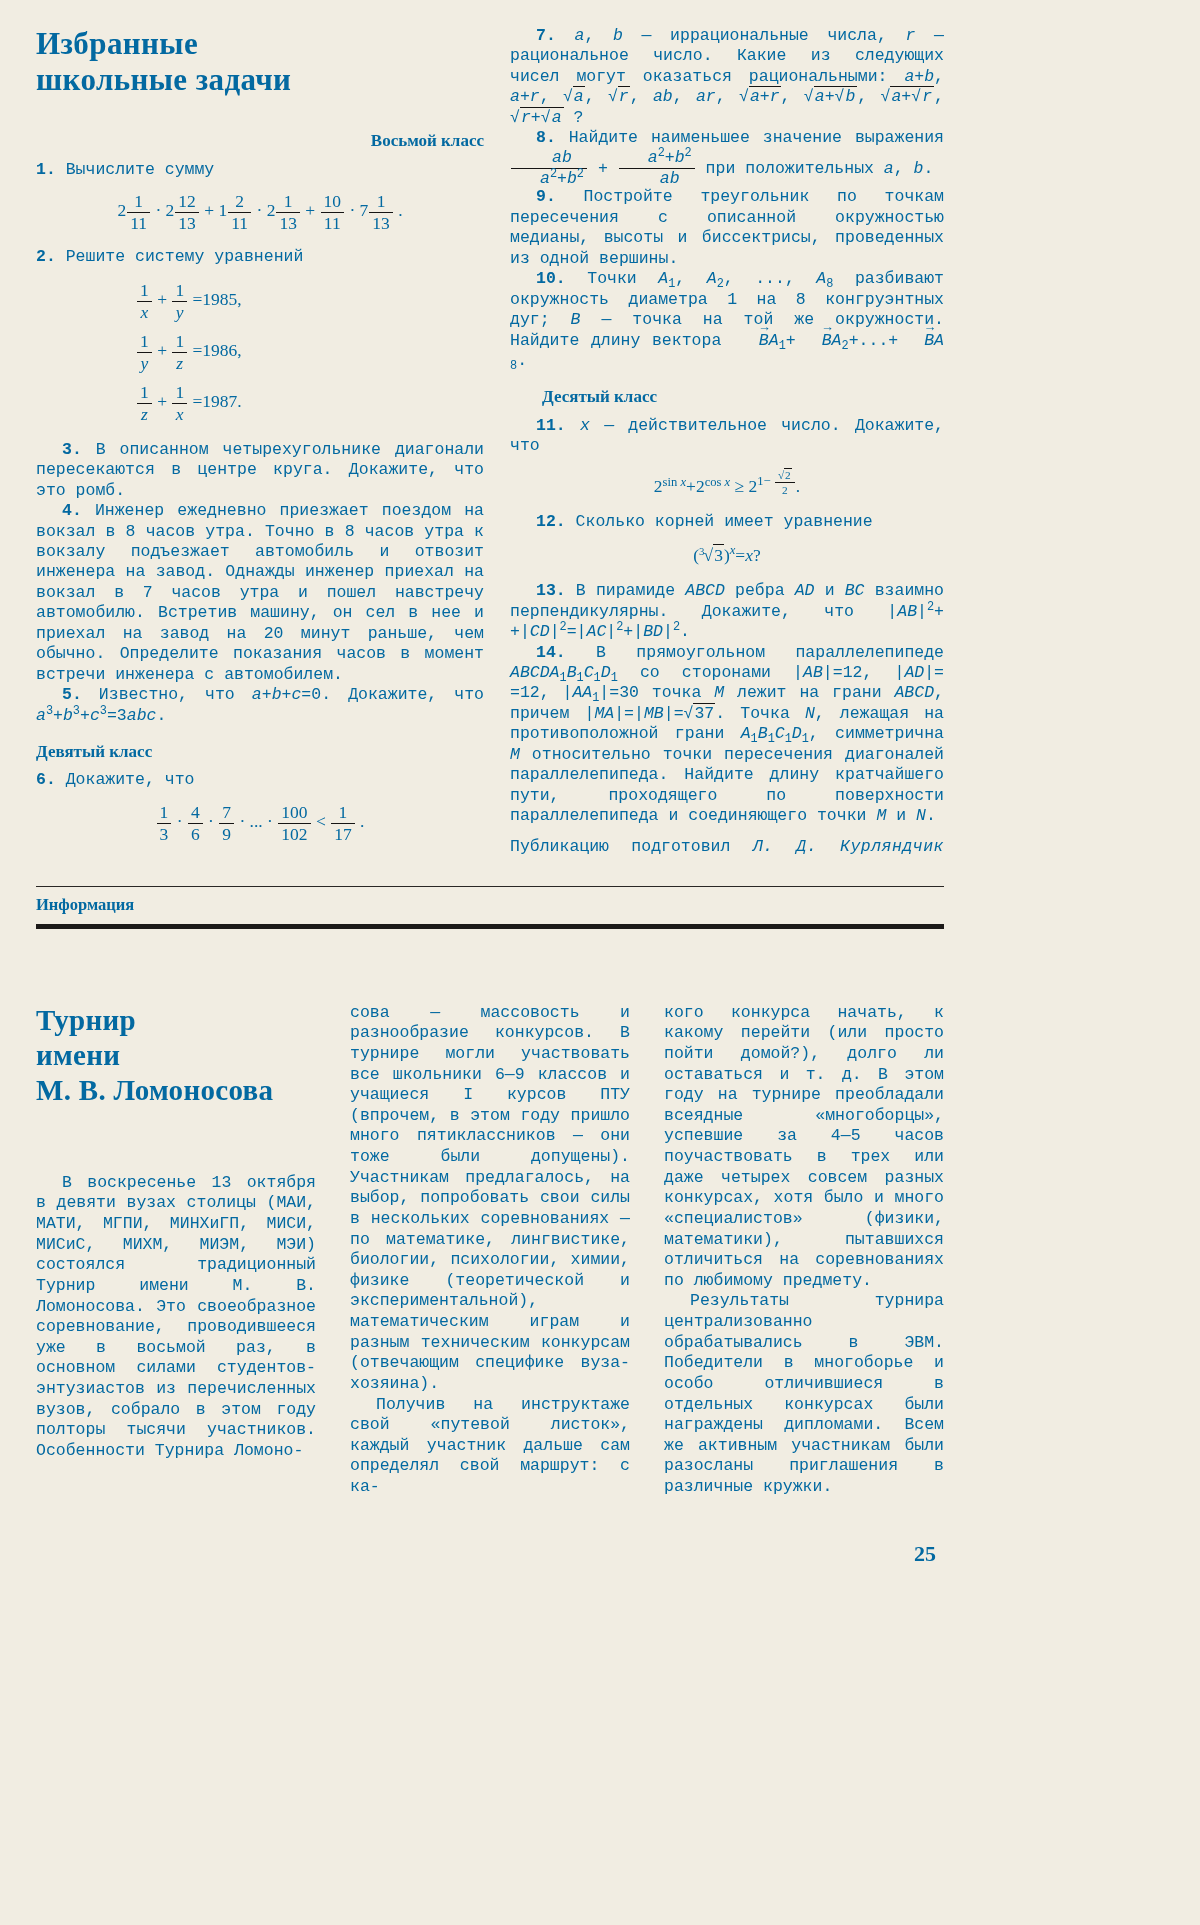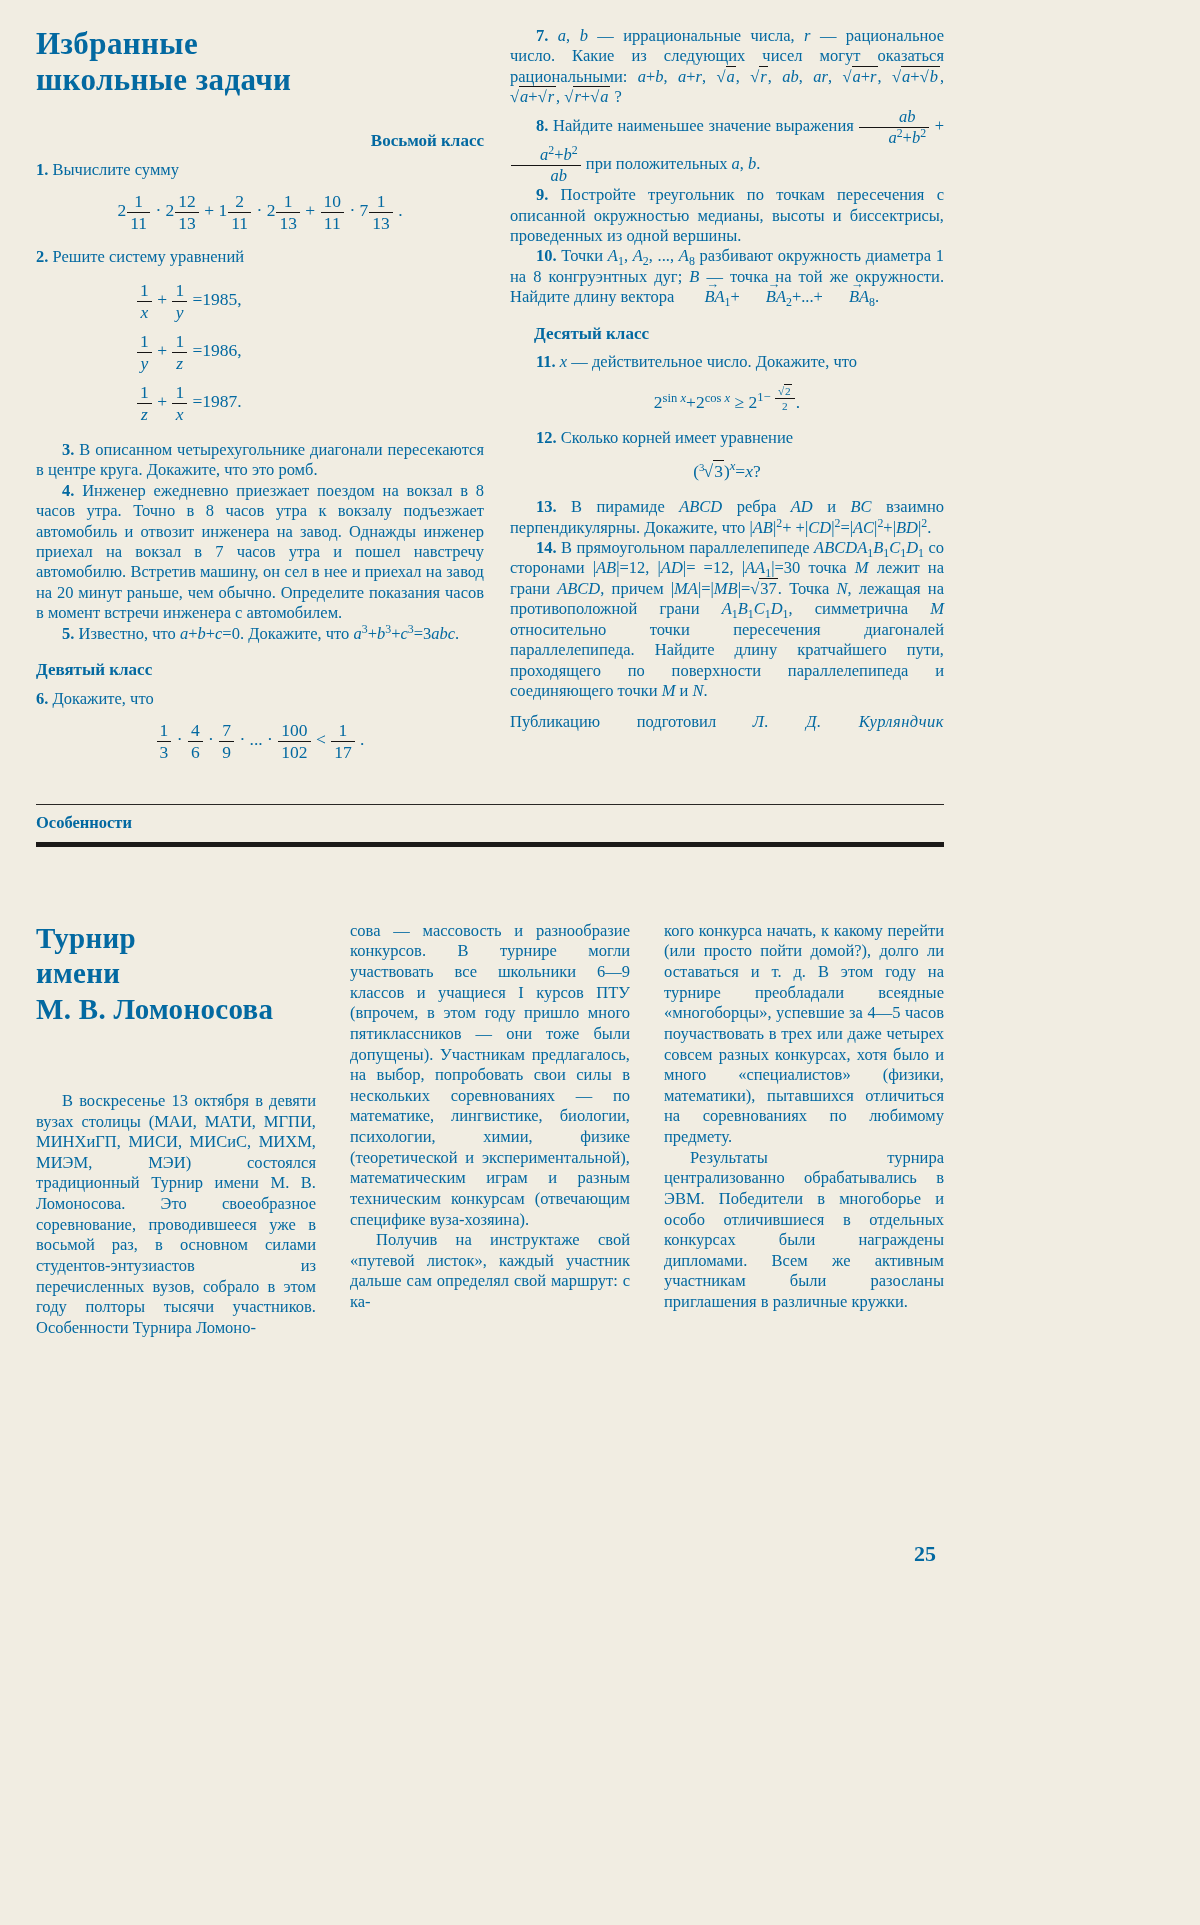--- a/index.html
+++ b/index.html
@@ -21,38 +21,38 @@
     left: 36px;
     top: 26px;
     width: 908px;
   }
 
   
   .cols { display: flex; gap: 26px; }
   .colL { width: 448px; }
   .colR { width: 434px; }
 
-  p { margin: 0; text-align: justify; font-size: 16.5px; line-height: 1.24; }
+  p { margin: 0; text-align: justify; font-size: 16.5px; line-height: 1.24; font-family: Liberation Mono, monospace; }
   .indent { text-indent: 26px; }
 
   .article-title {
     font-size: 31px;
     font-weight: bold;
     line-height: 1.15;
     letter-spacing: 0.4px;
     margin: 0 0 34px 0;
   }
 
   .classhead {
     font-size: 17px;
     font-weight: bold;
     margin: 16px 0 8px 0;
     line-height: 1.2;
   }
-  .classhead.ml { margin-left: 24px; }
+  .classhead.ml { margin-left: 32px; }
   .classhead.first { margin-top: 0; text-align: right; }
 
   .math {
     text-align: center;
     font-size: 17.5px;
     margin: 12px 0 14px 0;
     line-height: 1.3;
   }
 
   .system { margin: 14px 0 16px 100px; }
@@ -174,21 +174,21 @@
 
         <p class="indent"><b>13.</b> В пирамиде <i>ABCD</i> ребра <i>AD</i> и <i>BC</i> взаимно перпендикулярны. Докажите, что |<i>AB</i>|<sup>2</sup>+ +|<i>CD</i>|<sup>2</sup>=|<i>AC</i>|<sup>2</sup>+|<i>BD</i>|<sup>2</sup>.</p>
         <p class="indent"><b>14.</b> В прямоугольном параллелепипеде <i>ABCDA</i><sub>1</sub><i>B</i><sub>1</sub><i>C</i><sub>1</sub><i>D</i><sub>1</sub> со сторонами |<i>AB</i>|=12, |<i>AD</i>|= =12, |<i>AA</i><sub>1</sub>|=30 точка <i>M</i> лежит на грани <i>ABCD</i>, причем |<i>MA</i>|=|<i>MB</i>|=<span class="sq">√<span class="rad">37</span></span>. Точка <i>N</i>, лежащая на противоположной грани <i>A</i><sub>1</sub><i>B</i><sub>1</sub><i>C</i><sub>1</sub><i>D</i><sub>1</sub>, симметрична <i>M</i> относительно точки пересечения диагоналей параллелепипеда. Найдите длину кратчайшего пути, проходящего по поверхности параллелепипеда и соединяющего точки <i>M</i> и <i>N</i>.</p>
 
         <p class="byline"><span>Публикацию подготовил</span> <i>Л. Д. Курляндчик</i></p>
       </div>
     </section>
 
     <div class="info-sep">
       <hr class="thin">
-      <div class="info-label">Особенности</div>
+      <div class="info-label">Информация</div>
       <div class="thick"></div>
     </div>
 
     <section class="bottom">
 
       <div class="bcol">
         <h1 class="tourn-title">
           <span>Турнир</span><br>
           <span>имени</span><br>
           <span>М. В. Ломоносова</span>

